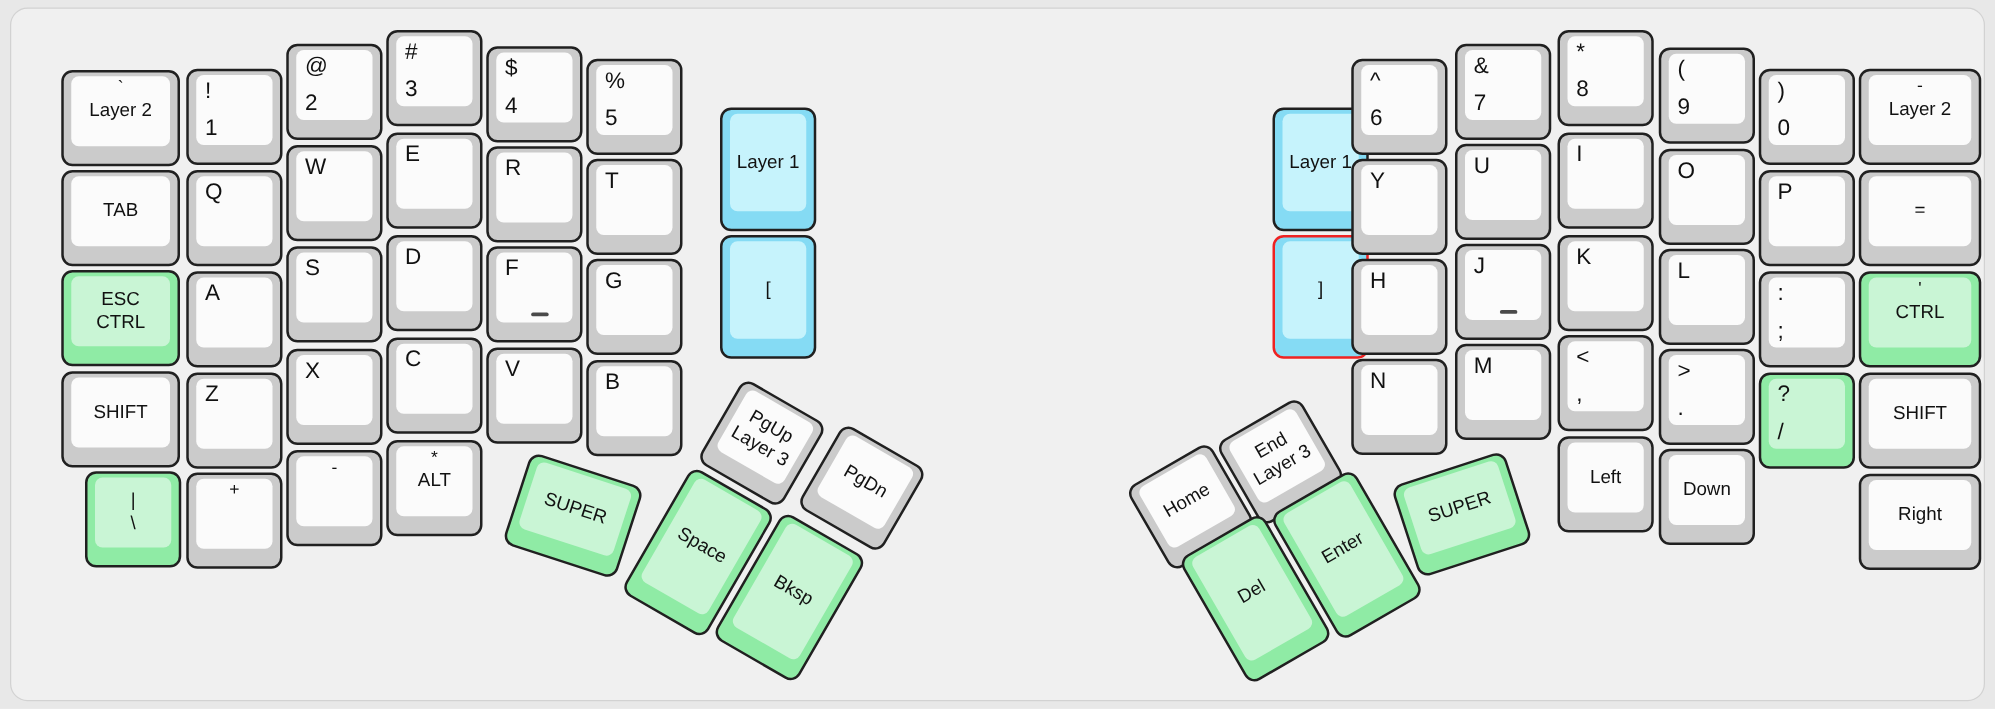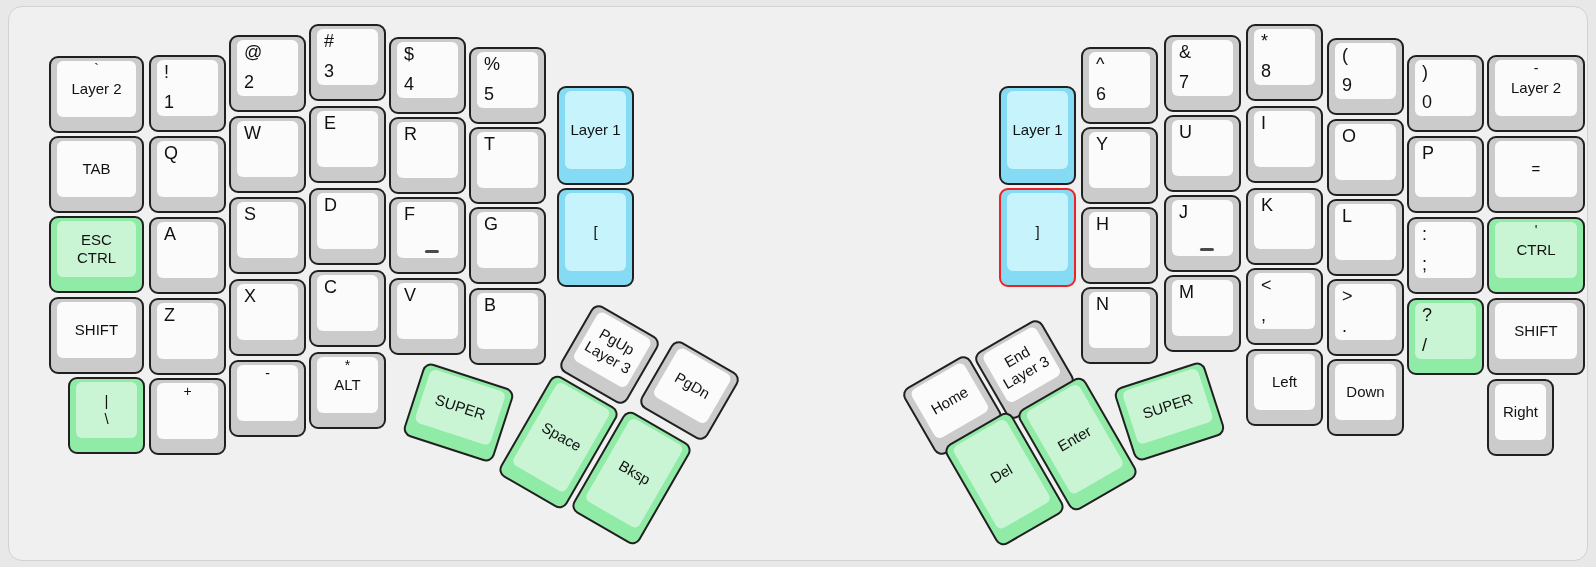--- a/index.html
+++ b/index.html
@@ -16,21 +16,21 @@
     border-radius:14px;
   }
   .layout{position:absolute;inset:0;}
   .key{
     position:absolute;box-sizing:border-box;
     border:2px solid var(--key-border,#202020);
     border-radius:9px;
   }
   .key.white{background:var(--white-base,#cbcbcb);}
   .key.green{background:var(--green-base,#8feba5);}
-  .key.blue{background:var(--blue-base,#85dbf4);}
+  .key.blue{background:var(--blue-base,#85dbf4);margin-left:19px;}
   .key.selected{border-color:var(--sel-border,#ee2222);}
   .keytop{
     position:absolute;left:6px;right:6px;top:3px;bottom:14px;
     border-radius:6px;
     display:flex;flex-direction:column;align-items:center;justify-content:center;
     text-align:center;
   }
   .key.white .keytop{background:var(--white-top,#fbfbfb);}
   .key.green .keytop{background:var(--green-top,#c9f5d5);}
   .key.blue .keytop{background:var(--blue-top,#c6f3fc);}
@@ -388,21 +388,21 @@
       <div class="key white" style="left: 1237px; top: 342px; width: 77px; height: 77px;">
         <div class="keytop">
           <span class="legend mid">Left</span>
         </div>
       </div>
       <div class="key white" style="left: 1318px; top: 352px; width: 77px; height: 77px;">
         <div class="keytop">
           <span class="legend mid">Down</span>
         </div>
       </div>
-      <div class="key white" style="left: 1478px; top: 372px; width: 67px; height: 77px;">
+      <div class="key white" style="left: 1478px; top: 372px; width: 98px; height: 77px;">
         <div class="keytop">
           <span class="legend mid">Right</span>
         </div>
       </div>
       <div class="key white" style="left: 905px; top: 360px; width: 77px; height: 77px; transform: rotate(-30deg);">
         <div class="keytop">
           <span class="legend mid">Home</span>
         </div>
       </div>
       <div class="key white" style="left: 977px; top: 324px; width: 77px; height: 77px; transform: rotate(-30deg);">

